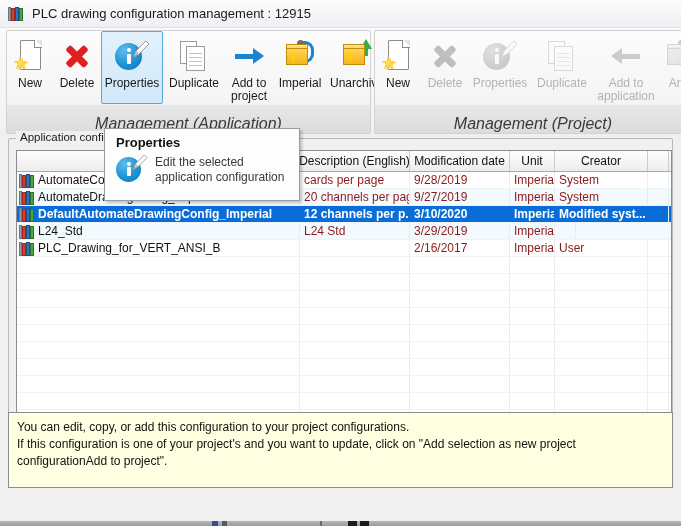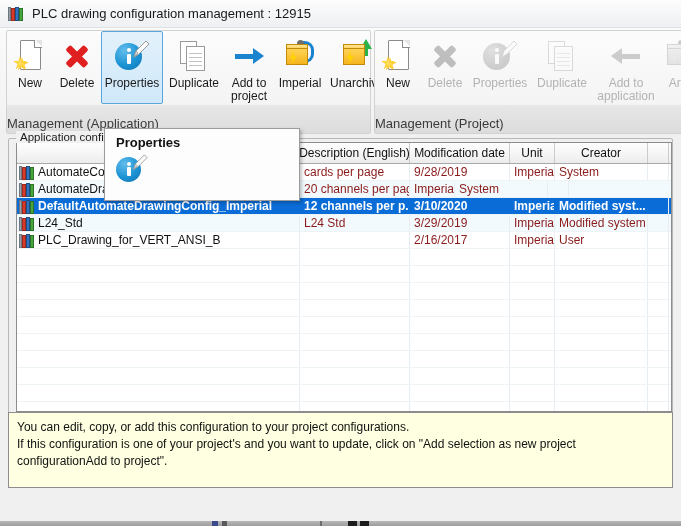--- a/index.html
+++ b/index.html
@@ -35,21 +35,21 @@
     box-sizing:border-box;
   }
   .rgroup{
     position:absolute;top:2px;height:104px;
     background:linear-gradient(to bottom,#fcfcfc 0%,#f4f4f4 72%,#e7e7e7 73%,#dcdcdc 100%);
     border:1px solid #d2d2d2;border-radius:2px;box-sizing:border-box;
   }
   .rgroup .gbody{position:absolute;left:0;top:0;right:0;height:73px;display:flex;}
   .rgroup .gtitle{
     position:absolute;left:0;right:0;bottom:0;height:19px;line-height:19px;
-    font-size:13px;color:#3a3a3a;
+    text-align:center;font-size:16px;color:#3a3a3a;font-style:italic;
   }
   .sep{width:1px;align-self:stretch;margin:3px 0 4px 0;
        background:linear-gradient(to bottom,rgba(0,0,0,0) 0%,#d8d8d8 20%,#d8d8d8 80%,rgba(0,0,0,0) 100%);}
   .btn{
     width:auto;min-width:44px;padding:2px 5px 0 5px;
     display:flex;flex-direction:column;align-items:center;justify-content:flex-start;
     box-sizing:border-box;border:1px solid transparent;border-radius:2px;
     cursor:default;
   }
   .btn .lbl{font-size:12px;line-height:13px;text-align:center;color:#1a1a1a;margin-top:3px;}
@@ -120,21 +120,21 @@
     position:absolute;left:8px;top:138px;width:665px;height:288px;
     border:1px solid #b7b7b7;border-radius:2px;box-sizing:border-box;background:#f0f0f0;
   }
   .gbox-label{
     position:absolute;left:16px;top:131px;background:#f0f0f0;padding:0 4px;
     font-size:11.5px;color:#1a1a1a;white-space:nowrap;z-index:3;
   }
 
   
   .grid{
-    position:absolute;left:16px;top:142px;width:656px;height:270px;
+    position:absolute;left:16px;top:150px;width:656px;height:270px;
     background:#fff;border:1px solid #8c8c8c;box-sizing:border-box;overflow:hidden;
   }
   .ghead{display:flex;height:21px;background:linear-gradient(to bottom,#fdfdfd,#f1f1f1);
      border-bottom:1px solid #a9a9a9;box-sizing:border-box;}
   .ghead .hc{
     display:flex;align-items:center;justify-content:center;
     font-size:12px;color:#111;border-right:1px solid #cbcbcb;box-sizing:border-box;
     background:linear-gradient(to bottom,#fdfdfd 0%,#f5f5f5 55%,#ececec 100%);
     overflow:hidden;white-space:nowrap;
   }
@@ -402,20 +402,23 @@
               <i class="b0"></i>
               <i class="b1"></i>
               <i class="b2"></i>
               <i class="b3"></i>
             </span>
             <span>AutomateDrawingConfig_Imperial</span>
           </div>
           <div class="gc" style="width: 110px; flex: 0 0 110px;">
             <span>20 channels per page</span>
           </div>
+          <div class="gc" style="width: 100px; flex: 0 0 100px;">
+            <span>9/27/2019</span>
+          </div>
           <div class="gc" style="width: 45px; flex: 0 0 45px;">
             <span>Imperial</span>
           </div>
           <div class="gc" style="width: 93px; flex: 0 0 93px;">
             <span>System</span>
           </div>
           <div class="gc empty" style="width: 21px; flex: 0 0 21px;">
             <span></span>
           </div>
         </div>
@@ -456,23 +459,20 @@
             <span>L24_Std</span>
           </div>
           <div class="gc" style="width: 110px; flex: 0 0 110px;">
             <span>L24 Std</span>
           </div>
           <div class="gc" style="width: 100px; flex: 0 0 100px;">
             <span>3/29/2019</span>
           </div>
           <div class="gc" style="width: 45px; flex: 0 0 45px;">
             <span>Imperial</span>
-          </div>
-          <div class="gc" style="width: 93px; flex: 0 0 93px;">
-            <span>Modified system</span>
           </div>
           <div class="gc empty" style="width: 21px; flex: 0 0 21px;">
             <span></span>
           </div>
         </div>
         <div class="grow">
           <div class="gc nm" style="width: 283px; flex: 0 0 283px;">
             <span class="book-icon rowico">
               <i class="b0"></i>
               <i class="b1"></i>
@@ -587,20 +587,24 @@
         <span class="ic ic-info" style="width:32px;height:30px;">
           <span class="circle" style="width:25px;height:25px;top:2px;"></span>
           <span class="i-dot" style="left:11px;top:7px;"></span>
           <span class="i-stem" style="left:11px;top:12px;height:9px;"></span>
           <svg class="pencil" viewBox="0 0 20 20" style="width:18px;height:18px;right:0;top:-1px;">
             <polygon points="4,17 6,11 16,1 19,4 9,14" fill="#fdfdfd" stroke="#9a9a9a" stroke-width="1"></polygon>
             <polygon points="4,17 6,11 8,13" fill="#d8d8d8" stroke="#9a9a9a" stroke-width="0.8"></polygon>
           </svg>
         </span>
       </span>
+      <span class="tt-text">
+        <span>Edit the selected</span><br>
+        <span>application configuration</span>
+      </span>
     </div>
   </div>
 
   <div class="infopane">
     <div>You can edit, copy, or add this configuration to your project configurations.</div>
     <div>If this configuration is one of your project's and you want to update, click on "Add selection as new project configurationAdd to project".</div>
   </div>
 
   <div class="footer"></div>
   <div class="taskstrip">

